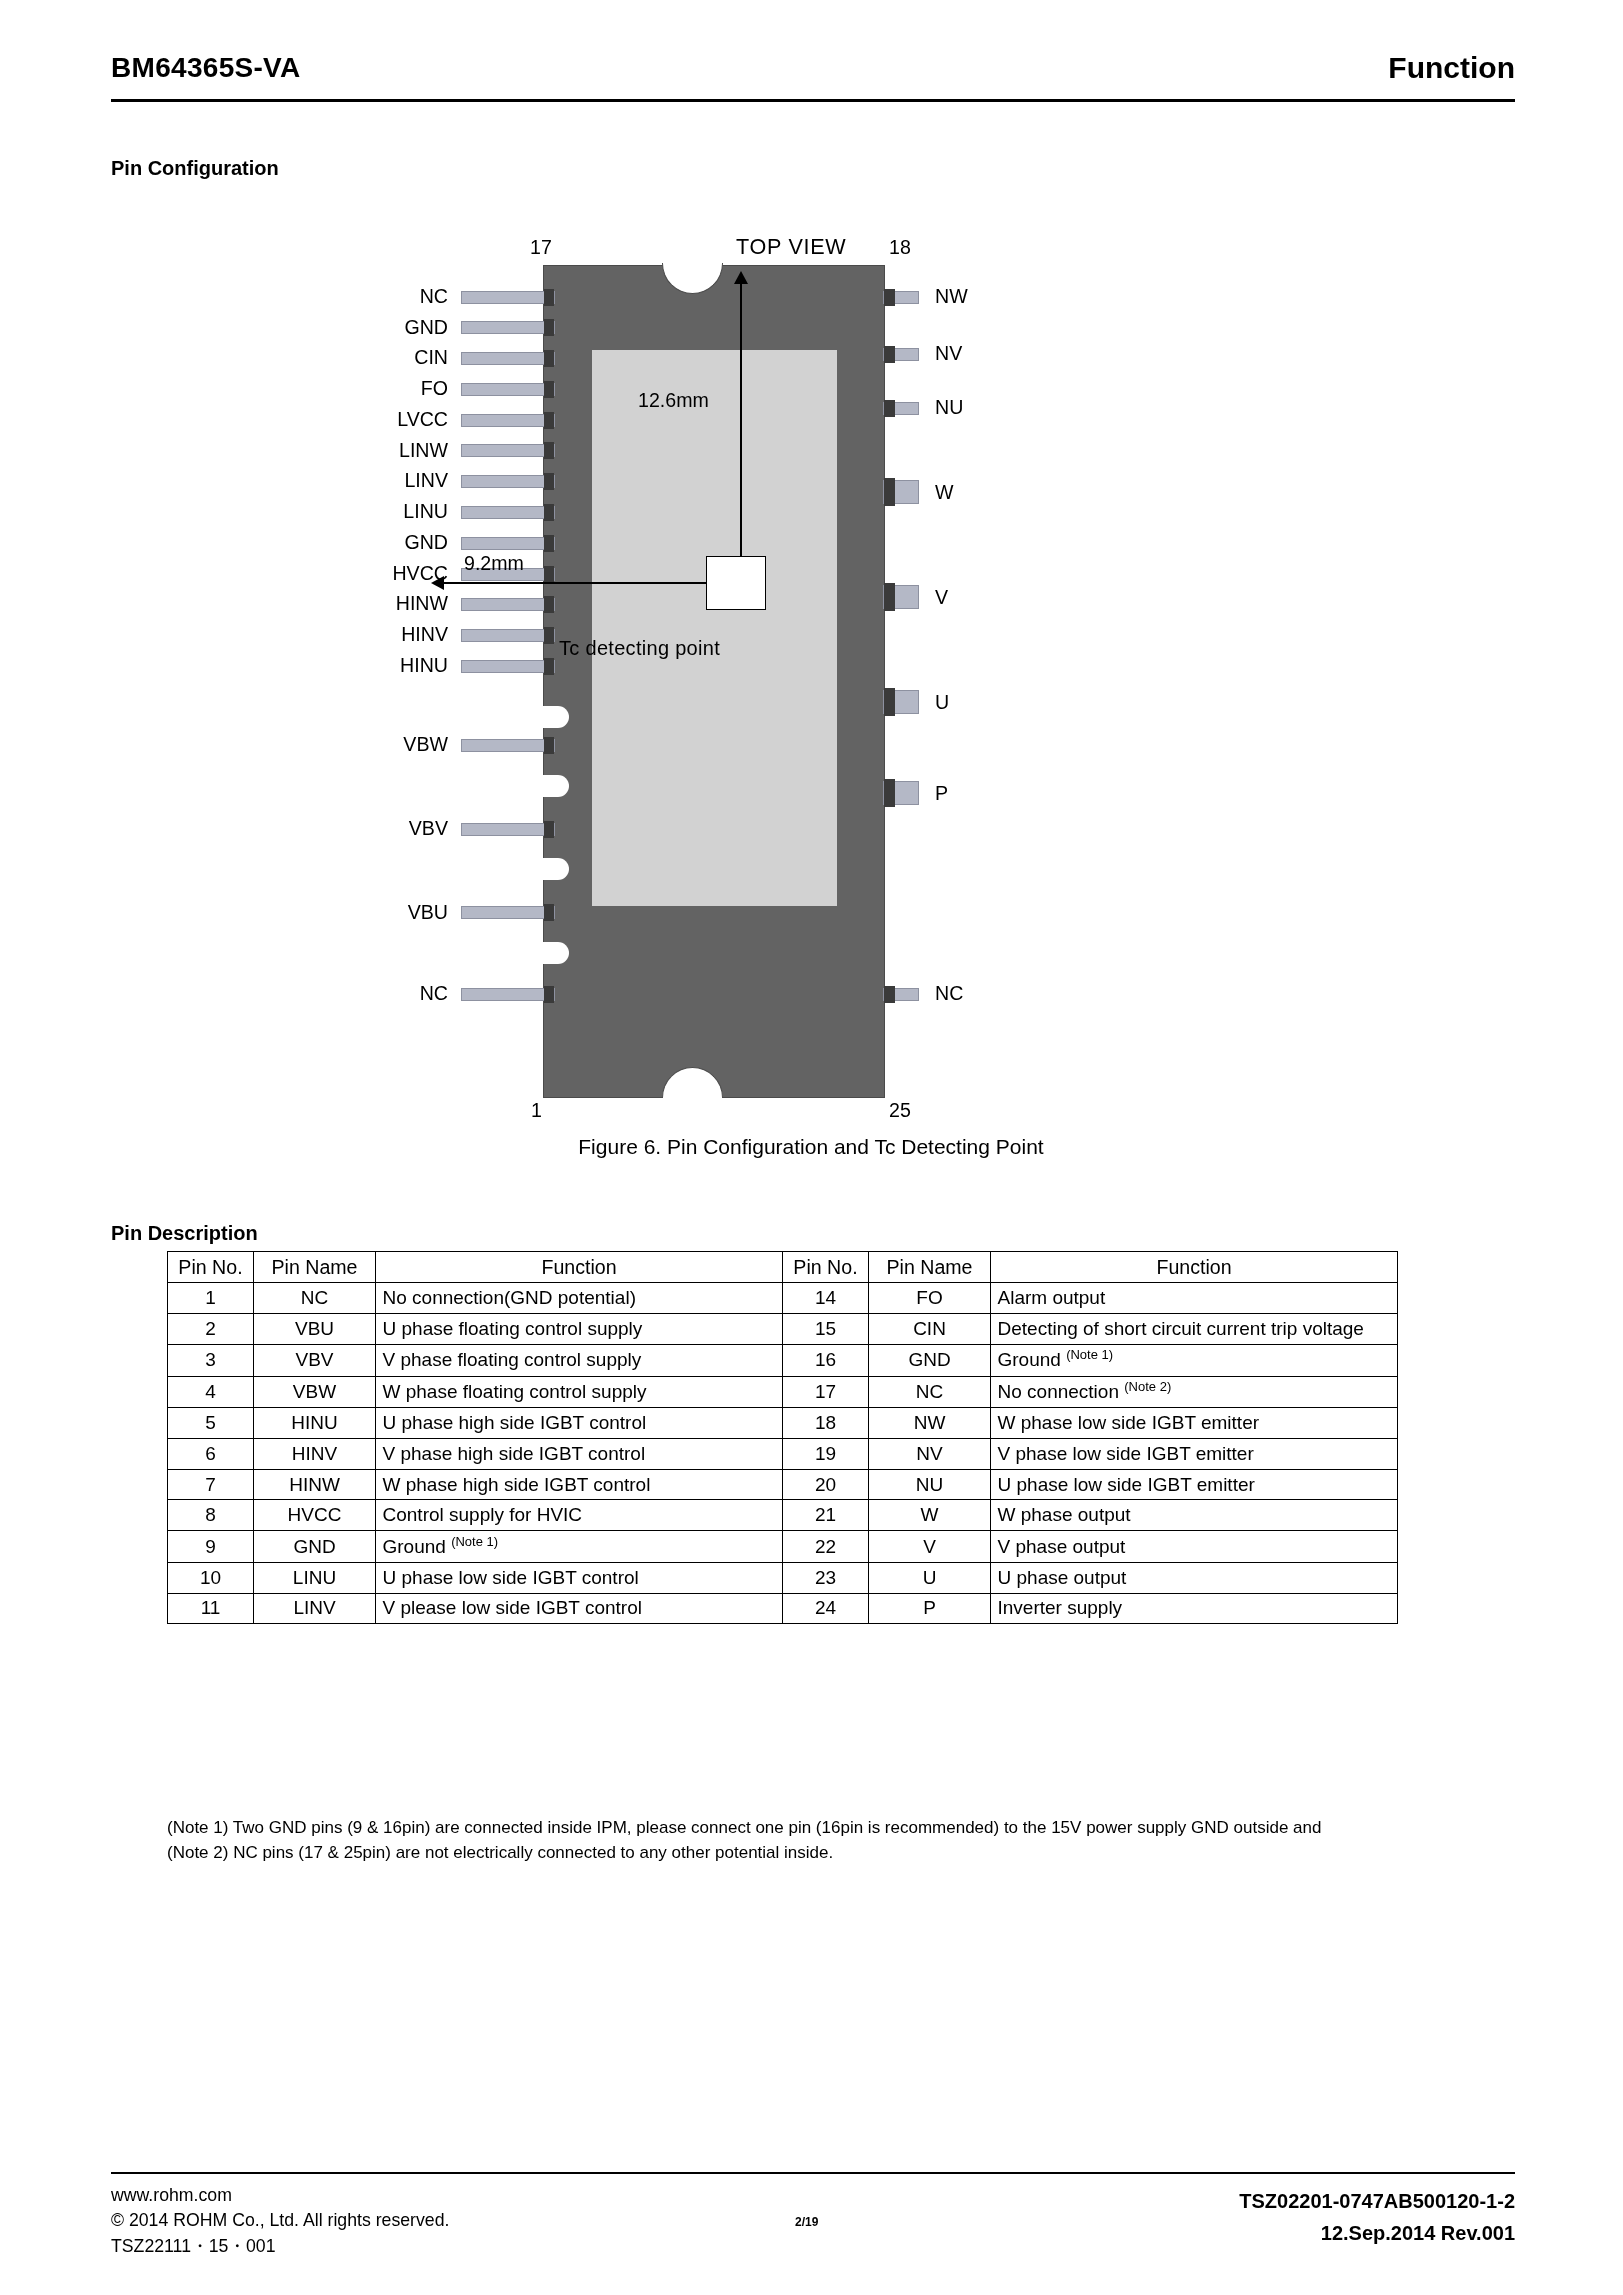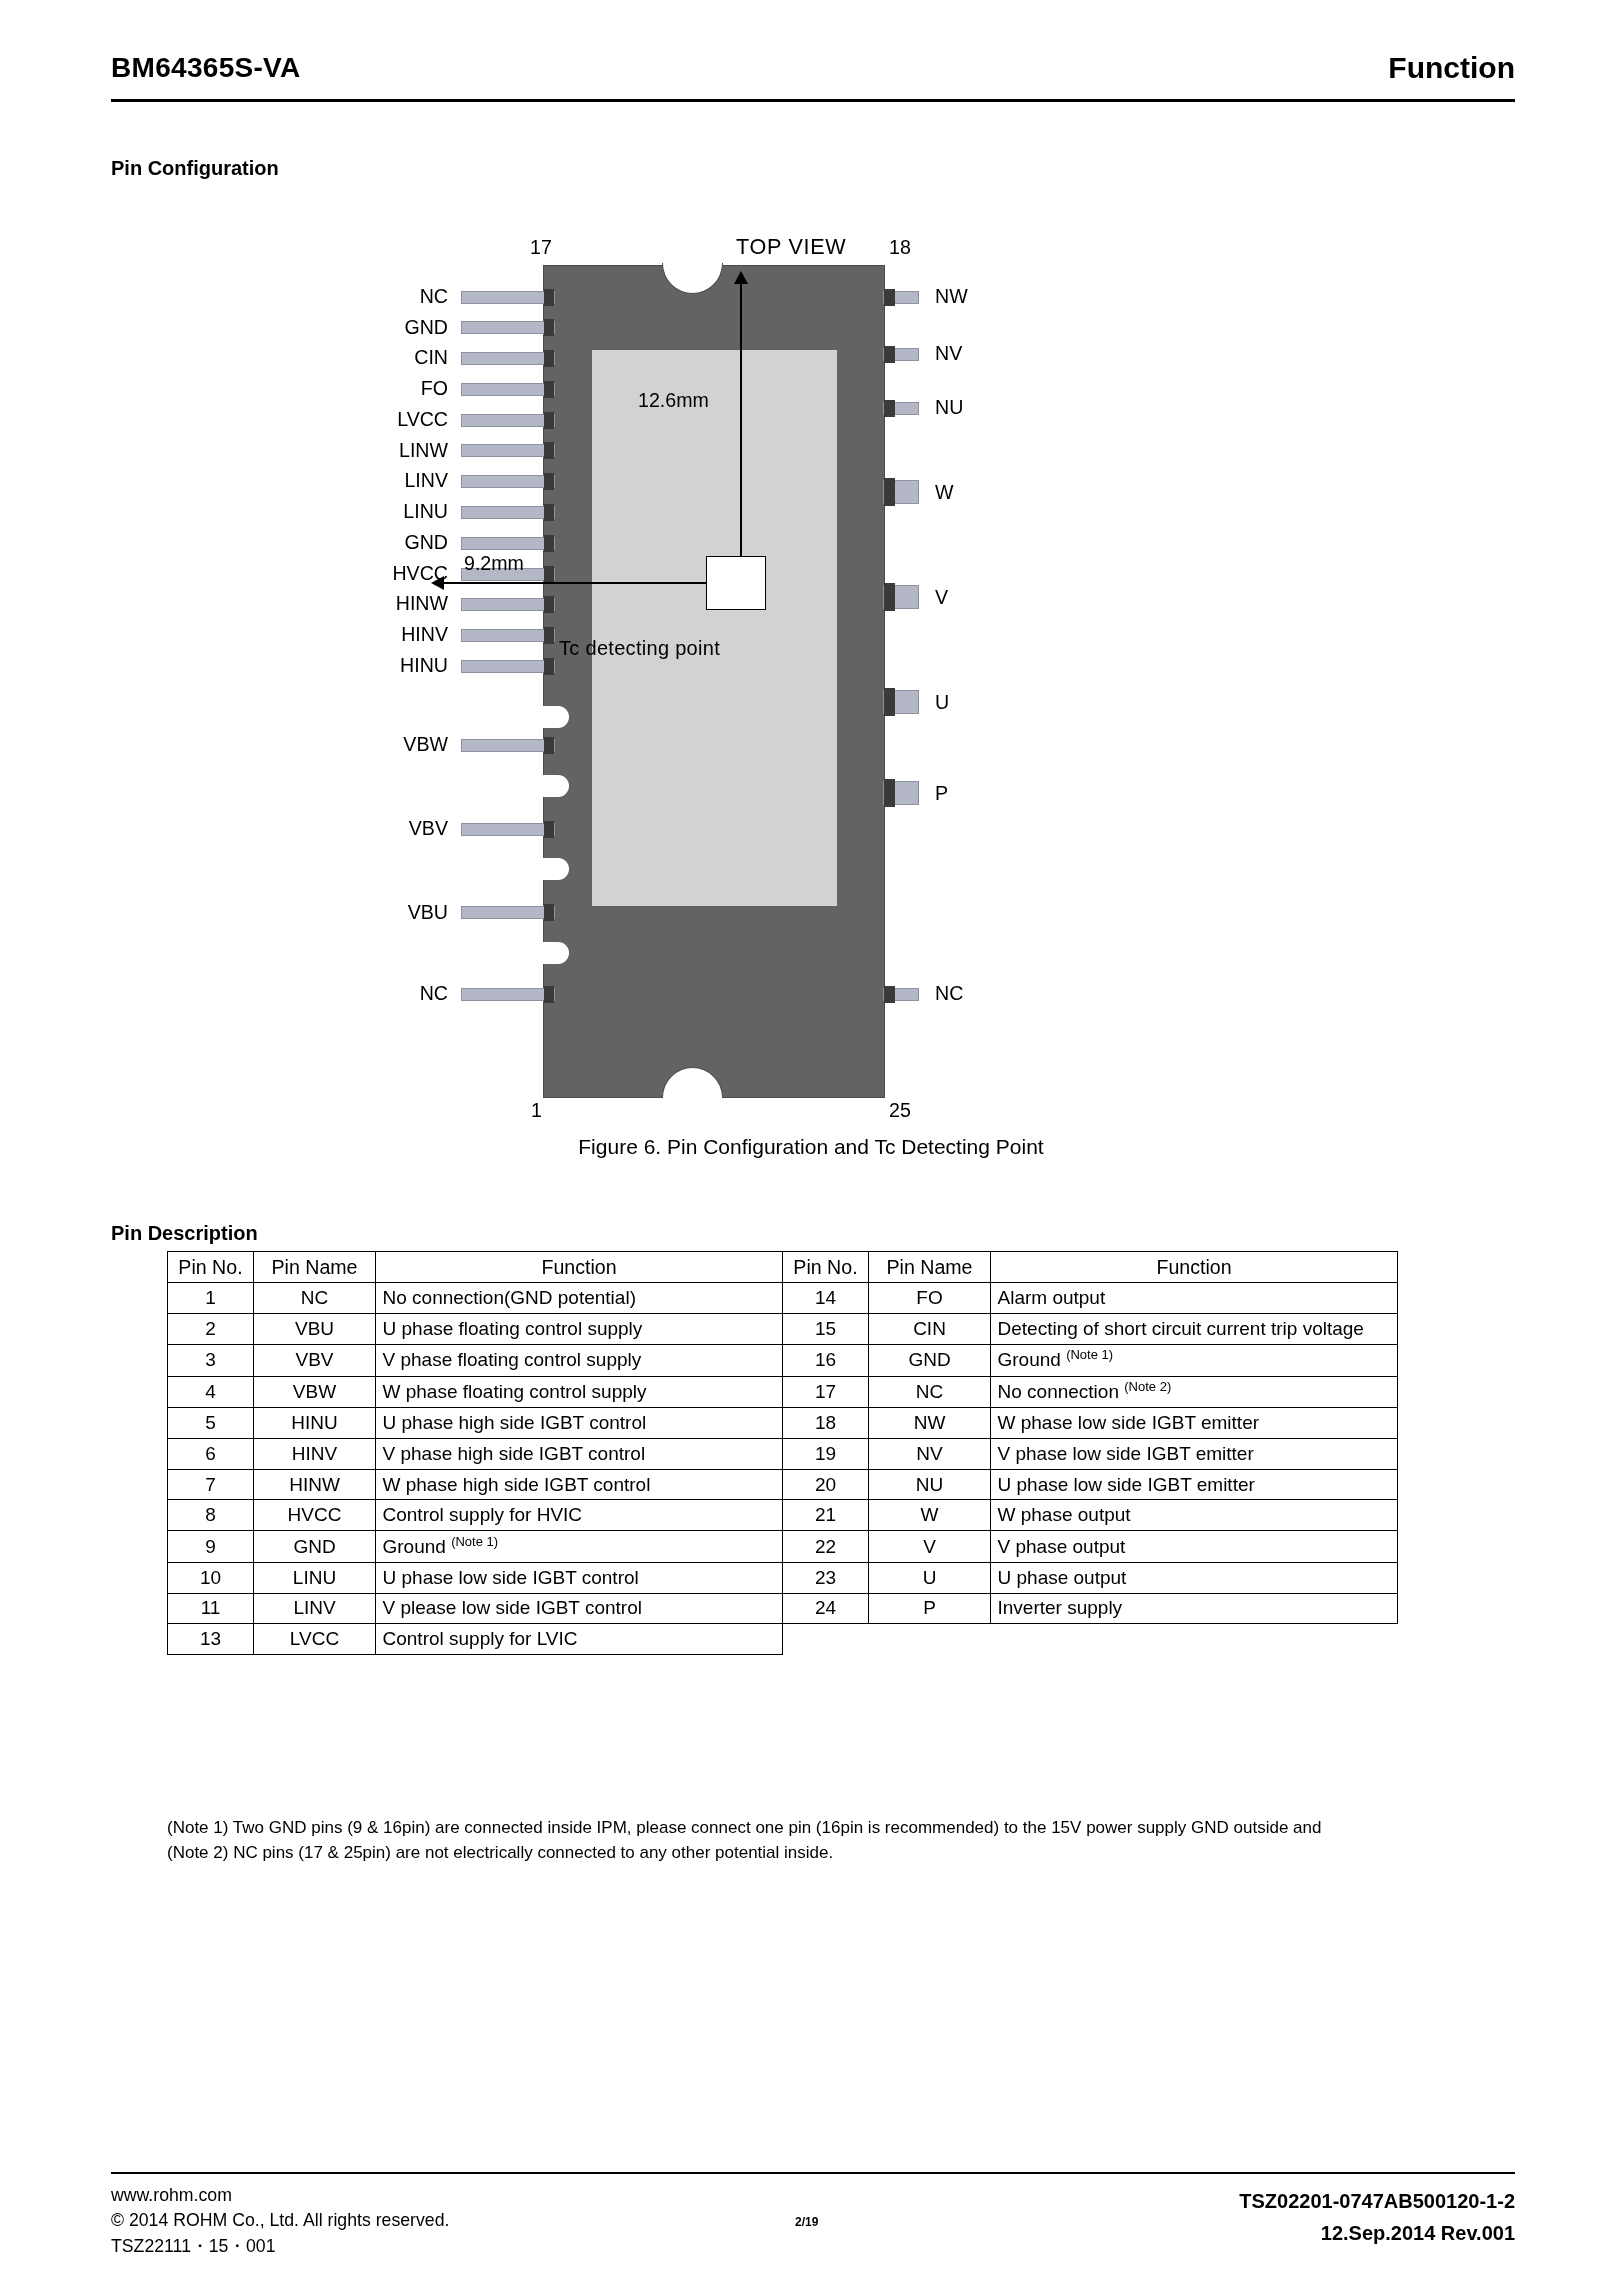--- a/index.html
+++ b/index.html
@@ -427,28 +427,20 @@
         <td class="c-func">U phase output</td>
       </tr>
       <tr>
         <td class="c-num">11</td>
         <td class="c-name">LINV</td>
         <td class="c-func">V please low side IGBT control</td>
         <td class="c-num">24</td>
         <td class="c-name">P</td>
         <td class="c-func">Inverter supply</td>
       </tr>
-      <tr>
-        <td class="c-num">13</td>
-        <td class="c-name">LVCC</td>
-        <td class="c-func">Control supply for LVIC</td>
-        <td class="c-num noborder"></td>
-        <td class="c-name noborder"></td>
-        <td class="c-func noborder"></td>
-      </tr>
     </tbody>
   </table>
 
   <div class="notes">
     <span class="n">(Note 1) Two GND pins (9 &amp; 16pin) are connected inside IPM, please connect one pin (16pin is recommended) to the 15V power supply GND outside and</span>
     <span class="n">(Note 2) NC pins (17 &amp; 25pin) are not electrically connected to any other potential inside.</span>
   </div>
 
   <div class="footer">
     <div class="rule"></div>

